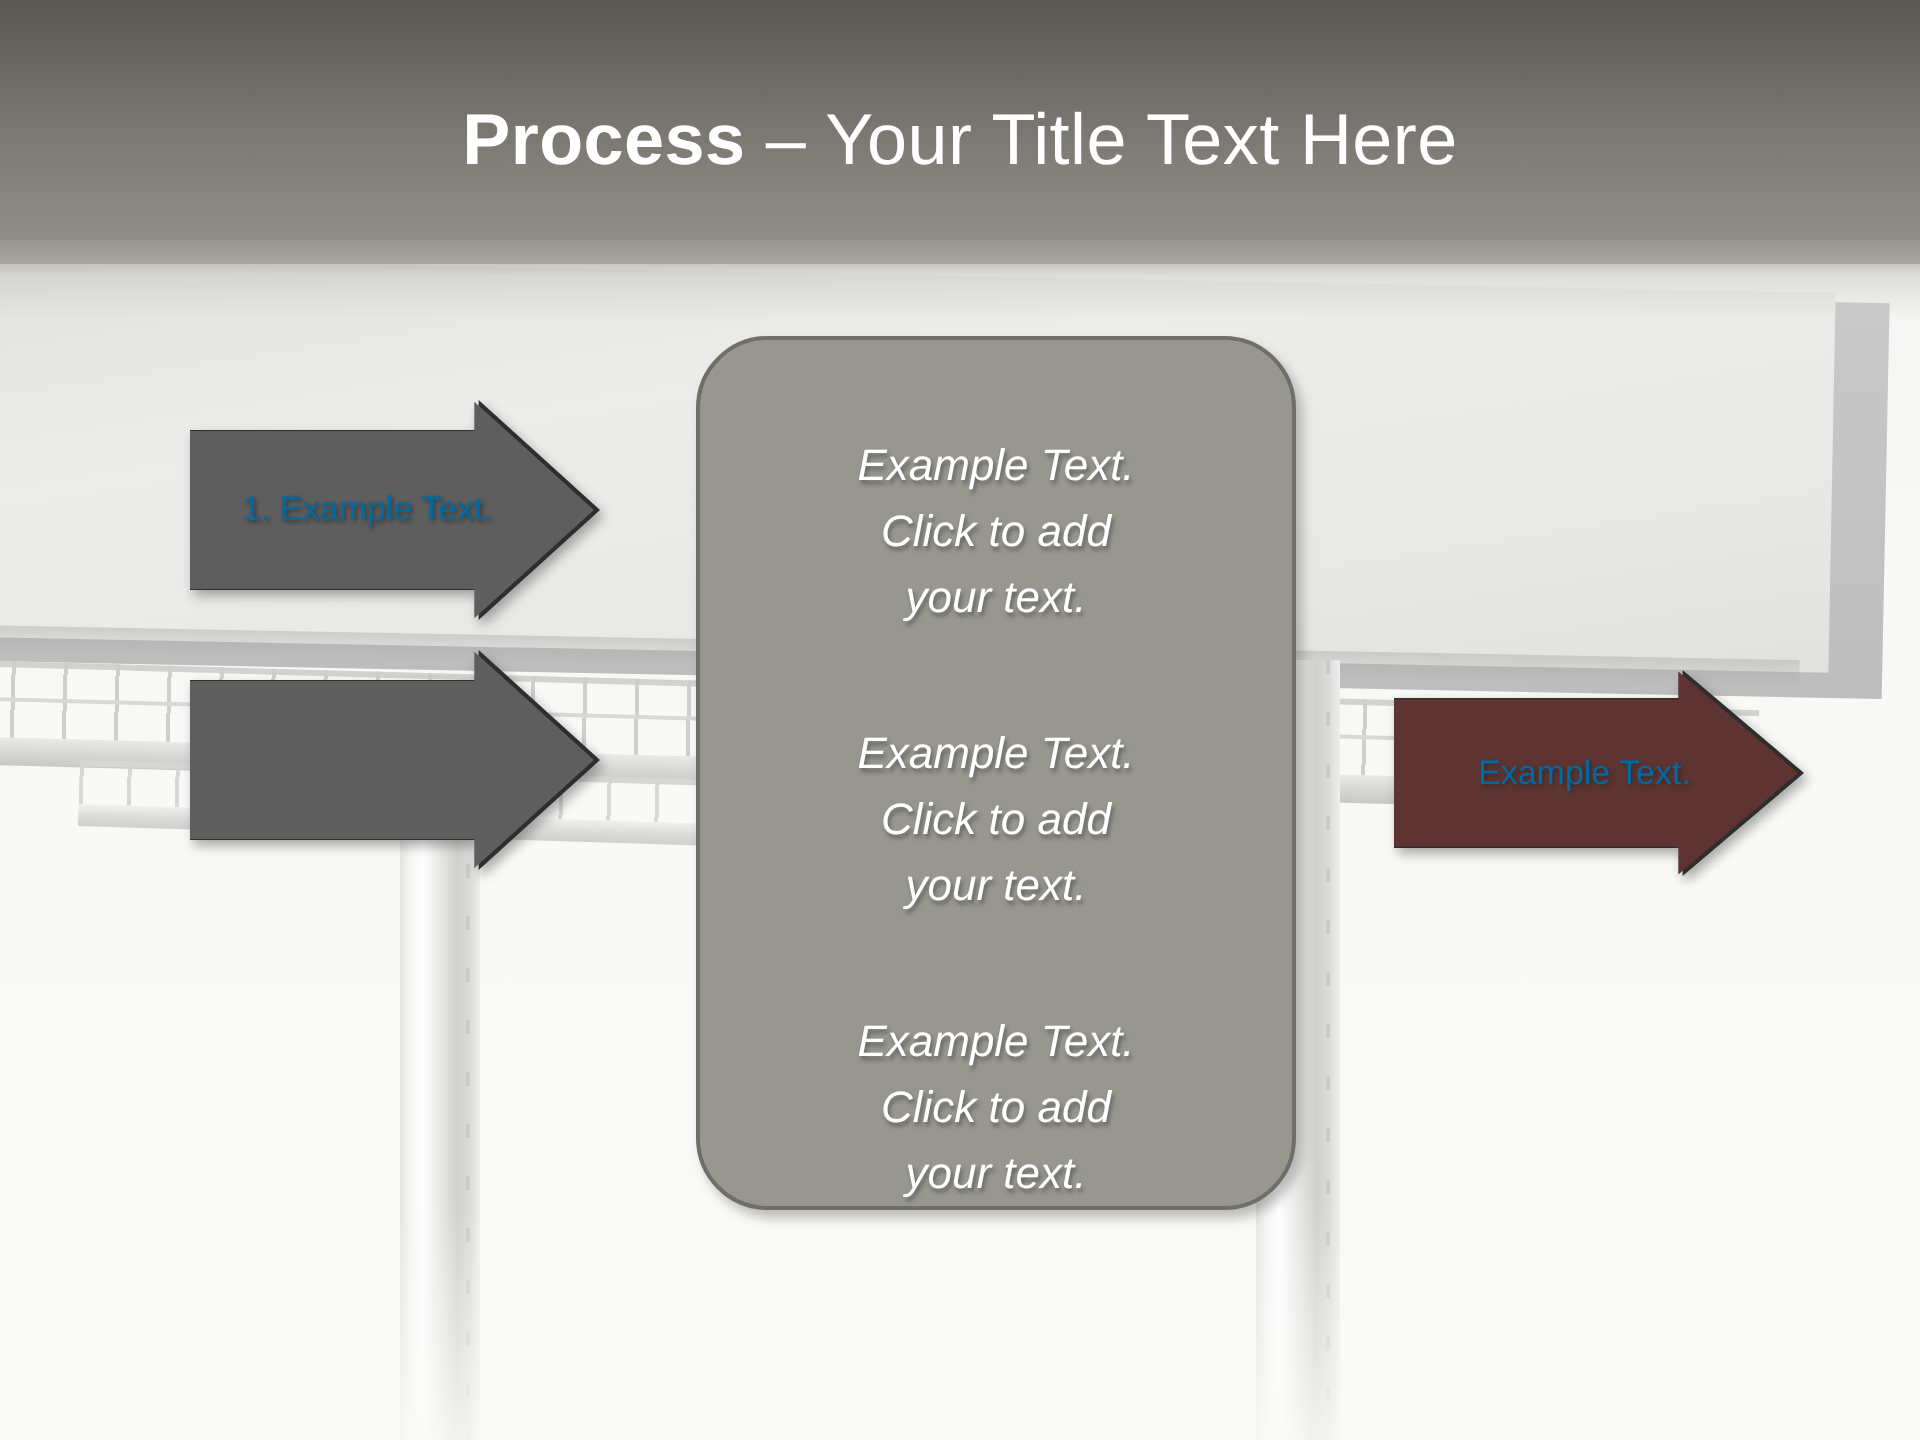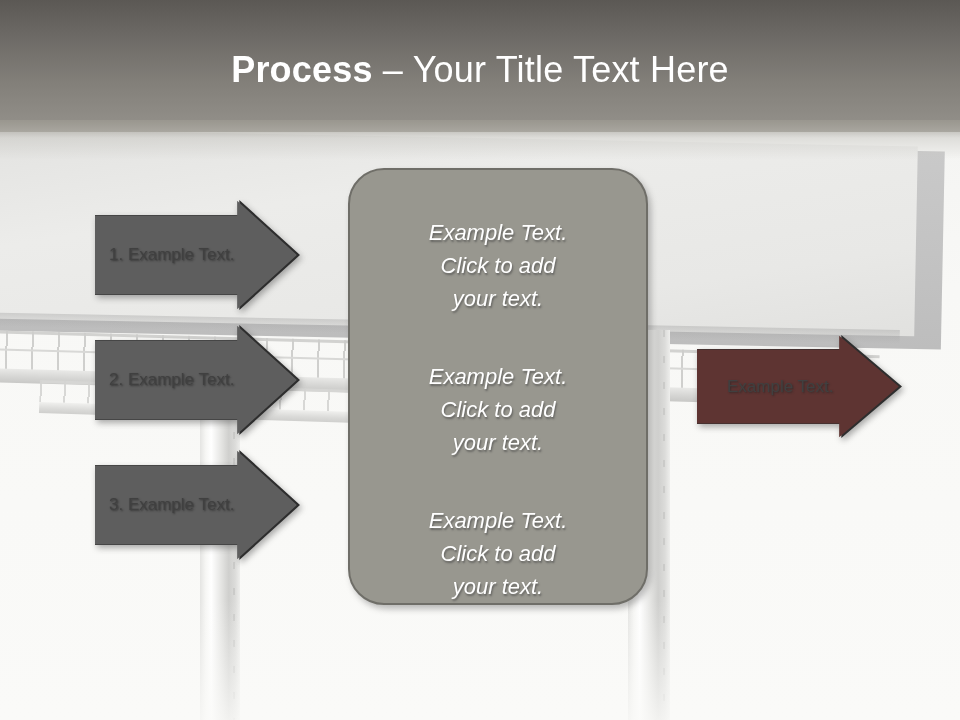--- a/index.html
+++ b/index.html
@@ -191,25 +191,26 @@
   .arrow .plate-outline {
     background: #2e2e2e;
   }
   .arrow .plate-fill {
     transform: scale(0.985);
     transform-origin: 0% 50%;
   }
   .arrow .label {
     position: relative;
     z-index: 3;
-    color: #404040;
+    color: #0369a1;
     font-size: 17px;
     line-height: 22px;
     white-space: nowrap;
     text-shadow: 1px 1px 2px rgba(40,40,40,0.75);
+    margin-left: 12px;
   }
 
   .arrow-gray .plate-fill { background: #5e5e5e; }
   .arrow-red  .plate-fill { background: #5e3432; }
 
   #arrow-1 { left: 95px;  top: 200px; width: 205px; height: 110px; }
   #arrow-2 { left: 95px;  top: 325px; width: 205px; height: 110px; }
   #arrow-3 { left: 95px;  top: 450px; width: 205px; height: 110px; }
   #arrow-4 { left: 697px; top: 335px; width: 205px; height: 103px; }
 
@@ -288,28 +289,22 @@
 
   <div class="arrow arrow-gray" id="arrow-1">
     <div class="plate plate-outline"></div>
     <div class="plate plate-fill"></div>
     <div class="label">1. Example Text.</div>
   </div>
 
   <div class="arrow arrow-gray" id="arrow-2">
     <div class="plate plate-outline"></div>
     <div class="plate plate-fill"></div>
-    <div class="label">2. Example Text.</div>
-  </div>
-
-  <div class="arrow arrow-gray" id="arrow-3">
-    <div class="plate plate-outline"></div>
-    <div class="plate plate-fill"></div>
-    <div class="label">3. Example Text.</div>
-  </div>
+  </div>
+
 
   <div class="arrow arrow-red" id="arrow-4">
     <div class="plate plate-outline"></div>
     <div class="plate plate-fill"></div>
     <div class="label">Example Text.</div>
   </div>
 
   <div class="center-panel">
     <div class="panel-block">
       <span class="ln">Example Text.</span>

